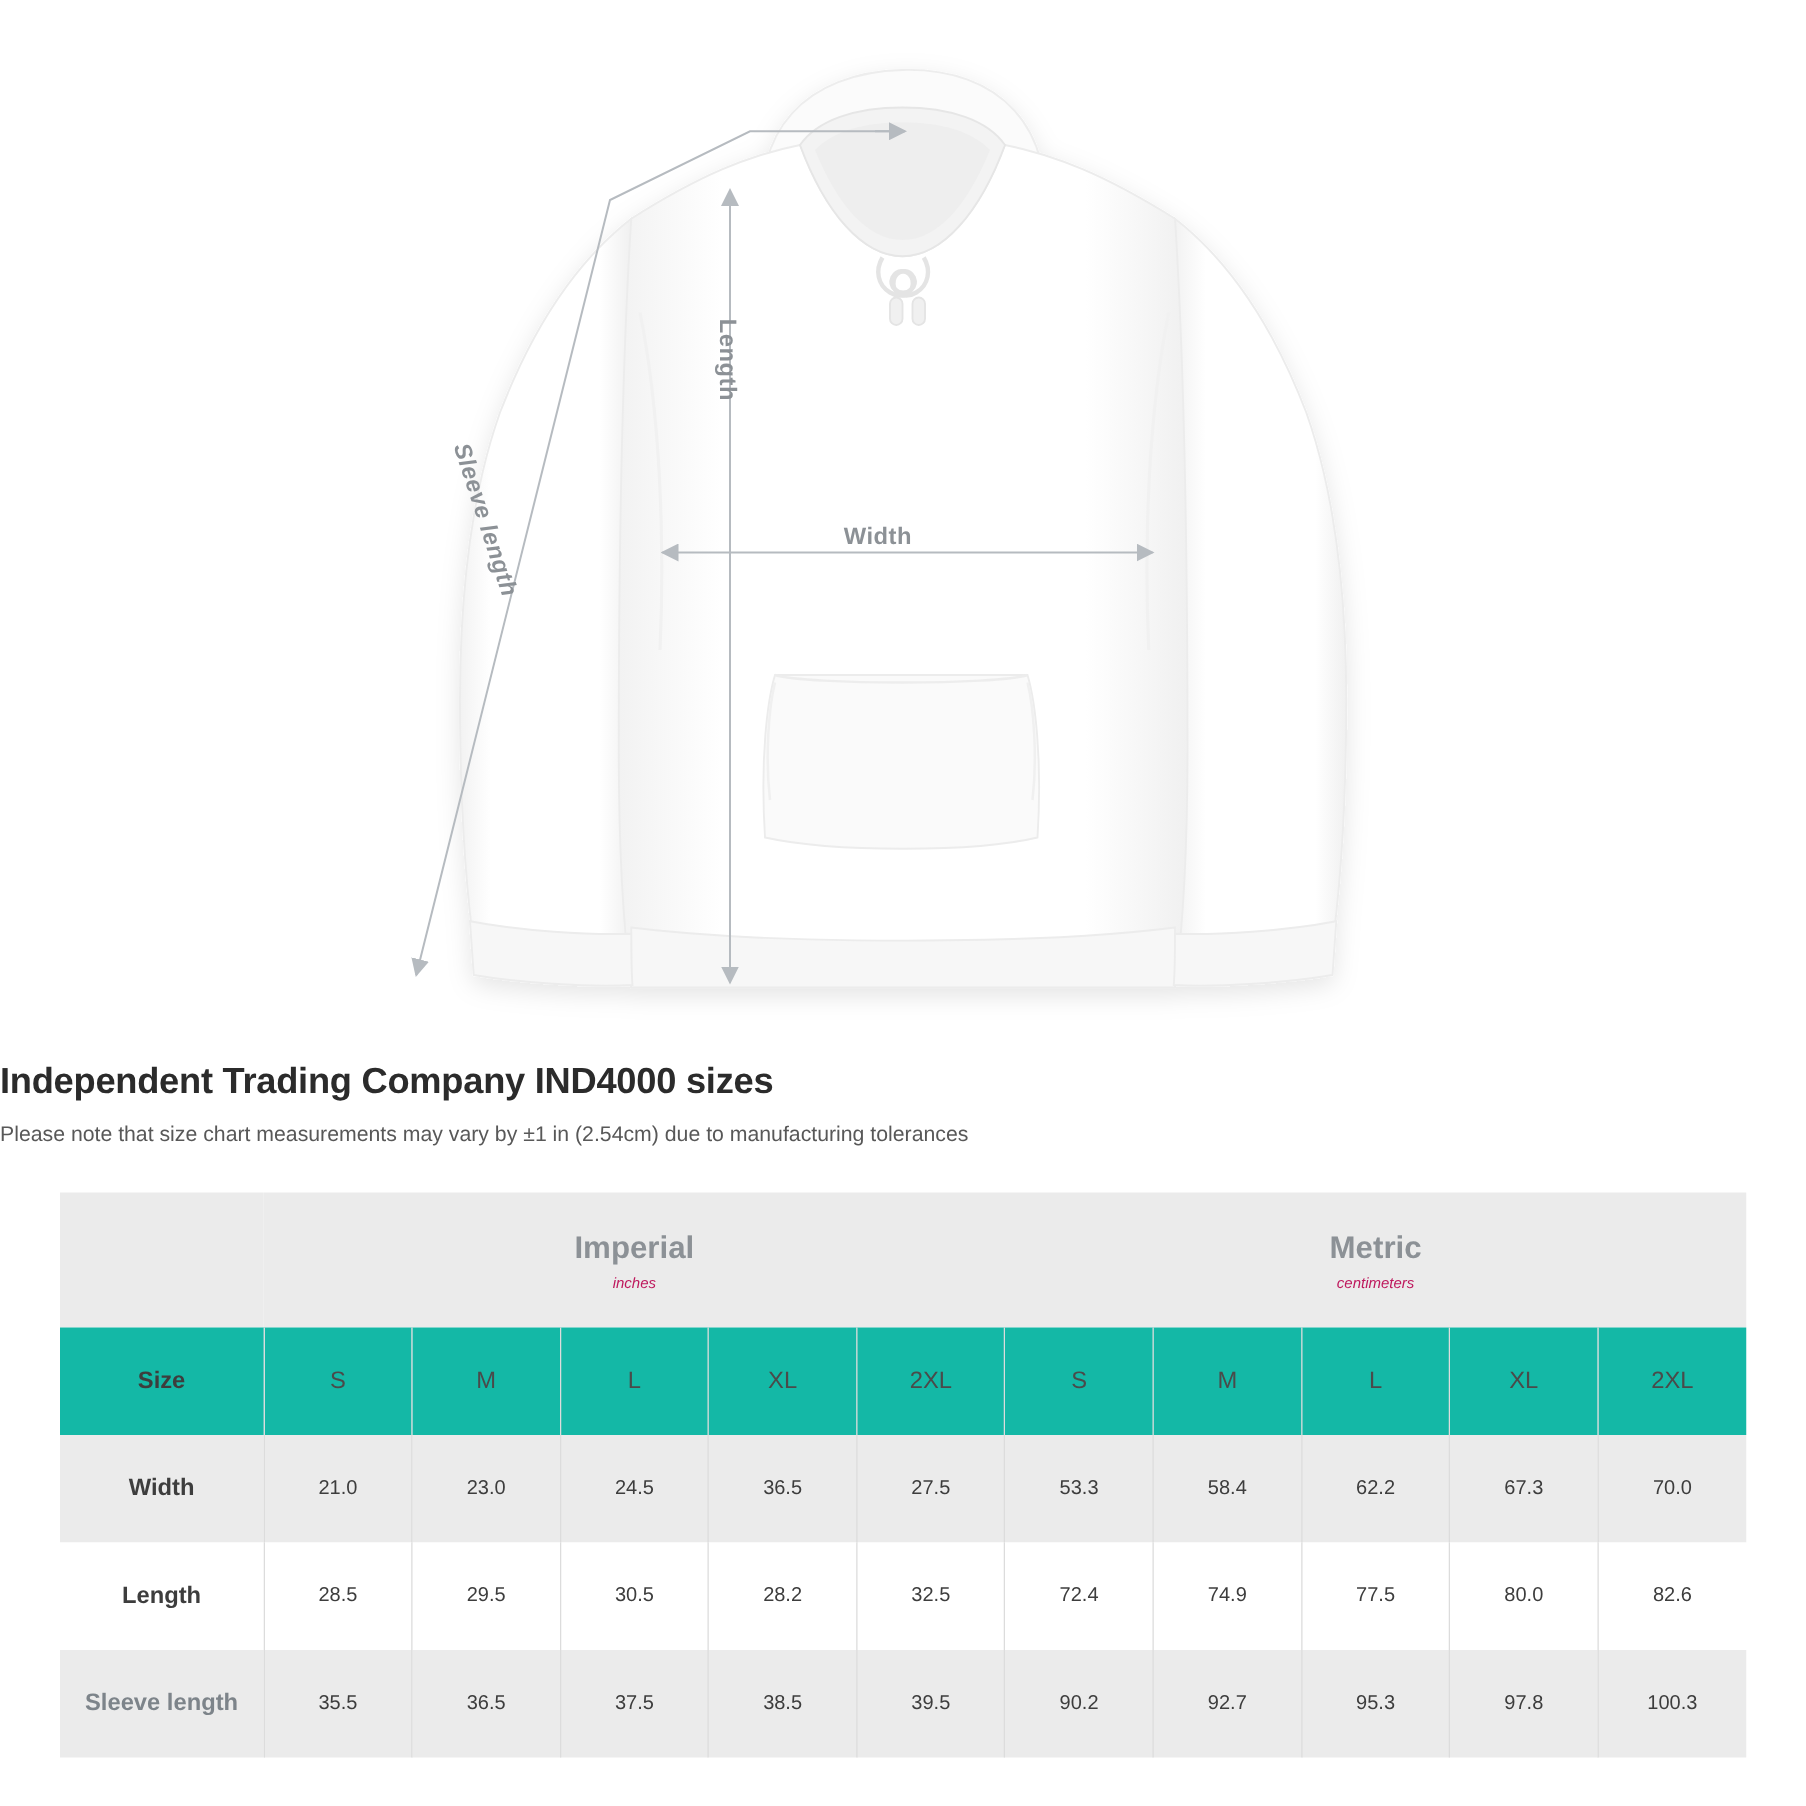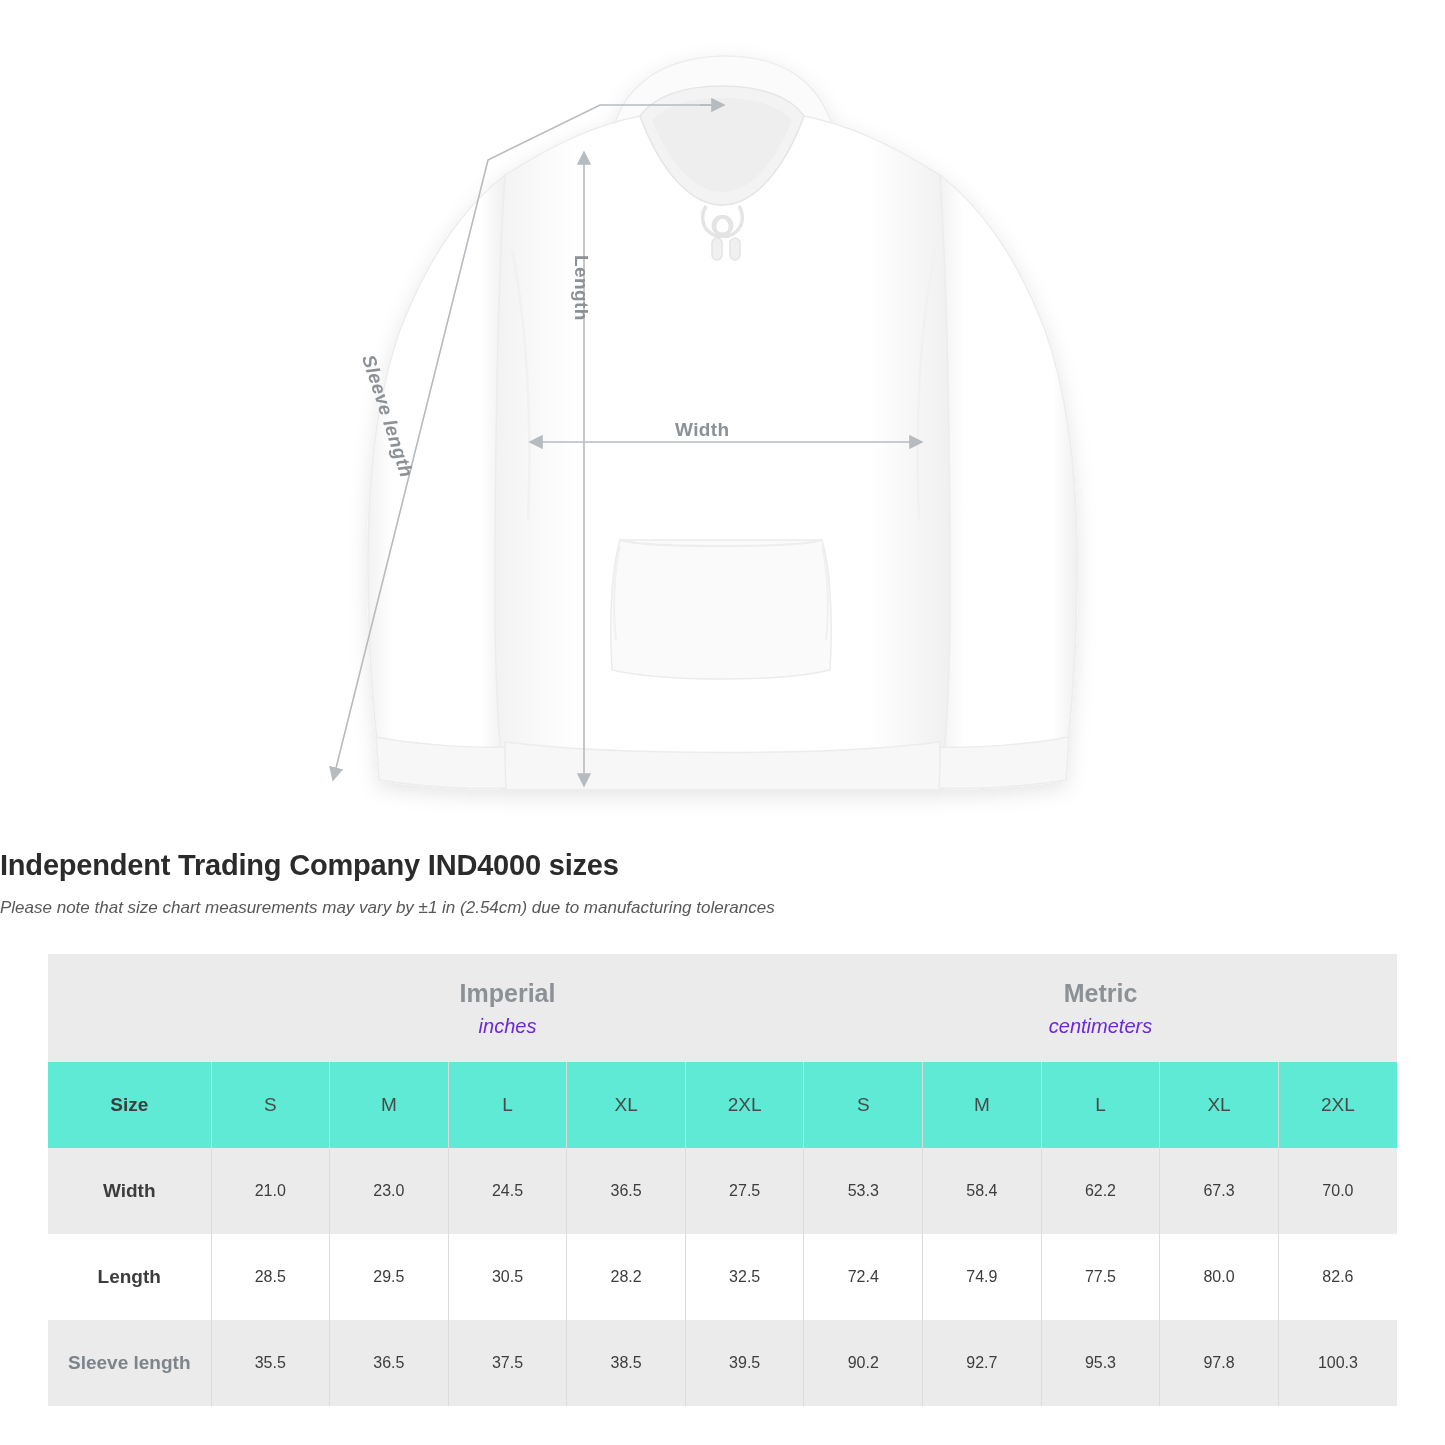--- a/index.html
+++ b/index.html
@@ -65,21 +65,20 @@
   }
   .chart-title {
     font-size: 29px;
     font-weight: bold;
     color: #2b2b2b;
     letter-spacing: -0.2px;
   }
   .chart-note {
     margin-top: 16px;
     font-size: 17px;
-    font-style: italic;
     color: #585858;
   }
 
   
   .table-wrap {
     margin: 36px 48px 0 48px;
     width: 1349px;
   }
   table.size-table {
     border-collapse: collapse;
@@ -97,33 +96,33 @@
     height: 108px;
     padding: 0;
   }
   .unit-name {
     font-size: 25px;
     font-weight: bold;
     color: #8c9196;
     line-height: 1.25;
   }
   .unit-sub {
-    font-size: 20px;
+    font-size: 12px;
     font-style: italic;
-    color: #6d28d9;
+    color: #be185d;
     margin-top: 5px;
   }
   .col-first {
     width: 163px;
   }
   .size-row td {
     height: 84px;
     font-size: 19px;
     color: #4a4a4a;
-    background: #5eead4;
+    background: #14b8a6;
   }
   .size-row td.rowhead {
     font-weight: bold;
     color: #3d3d3d;
   }
   .data-row td {
     height: 84px;
     font-size: 16px;
     color: #3d3d3d;
   }

